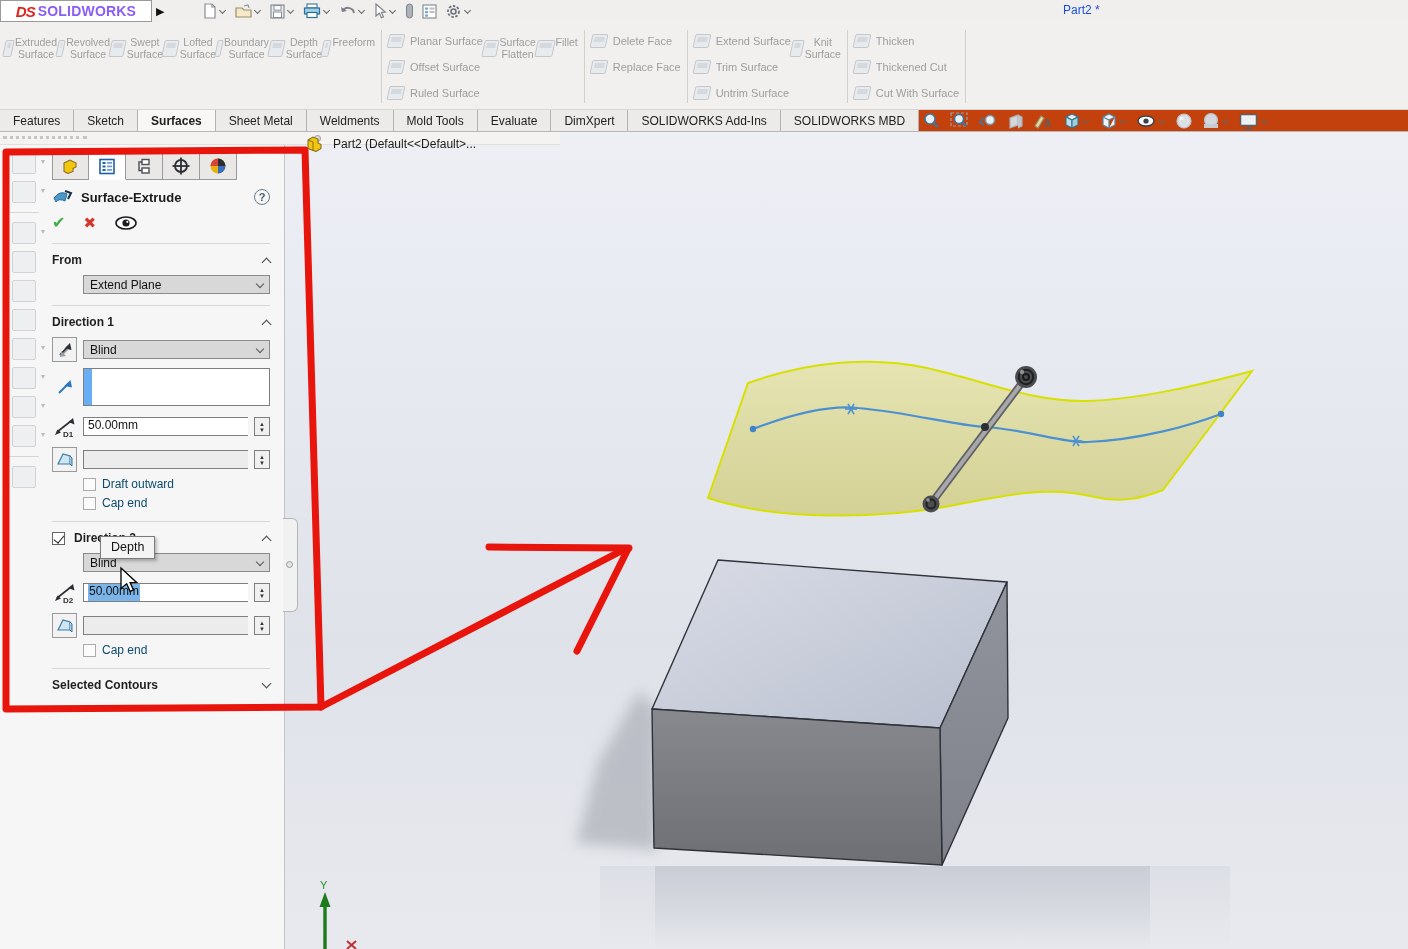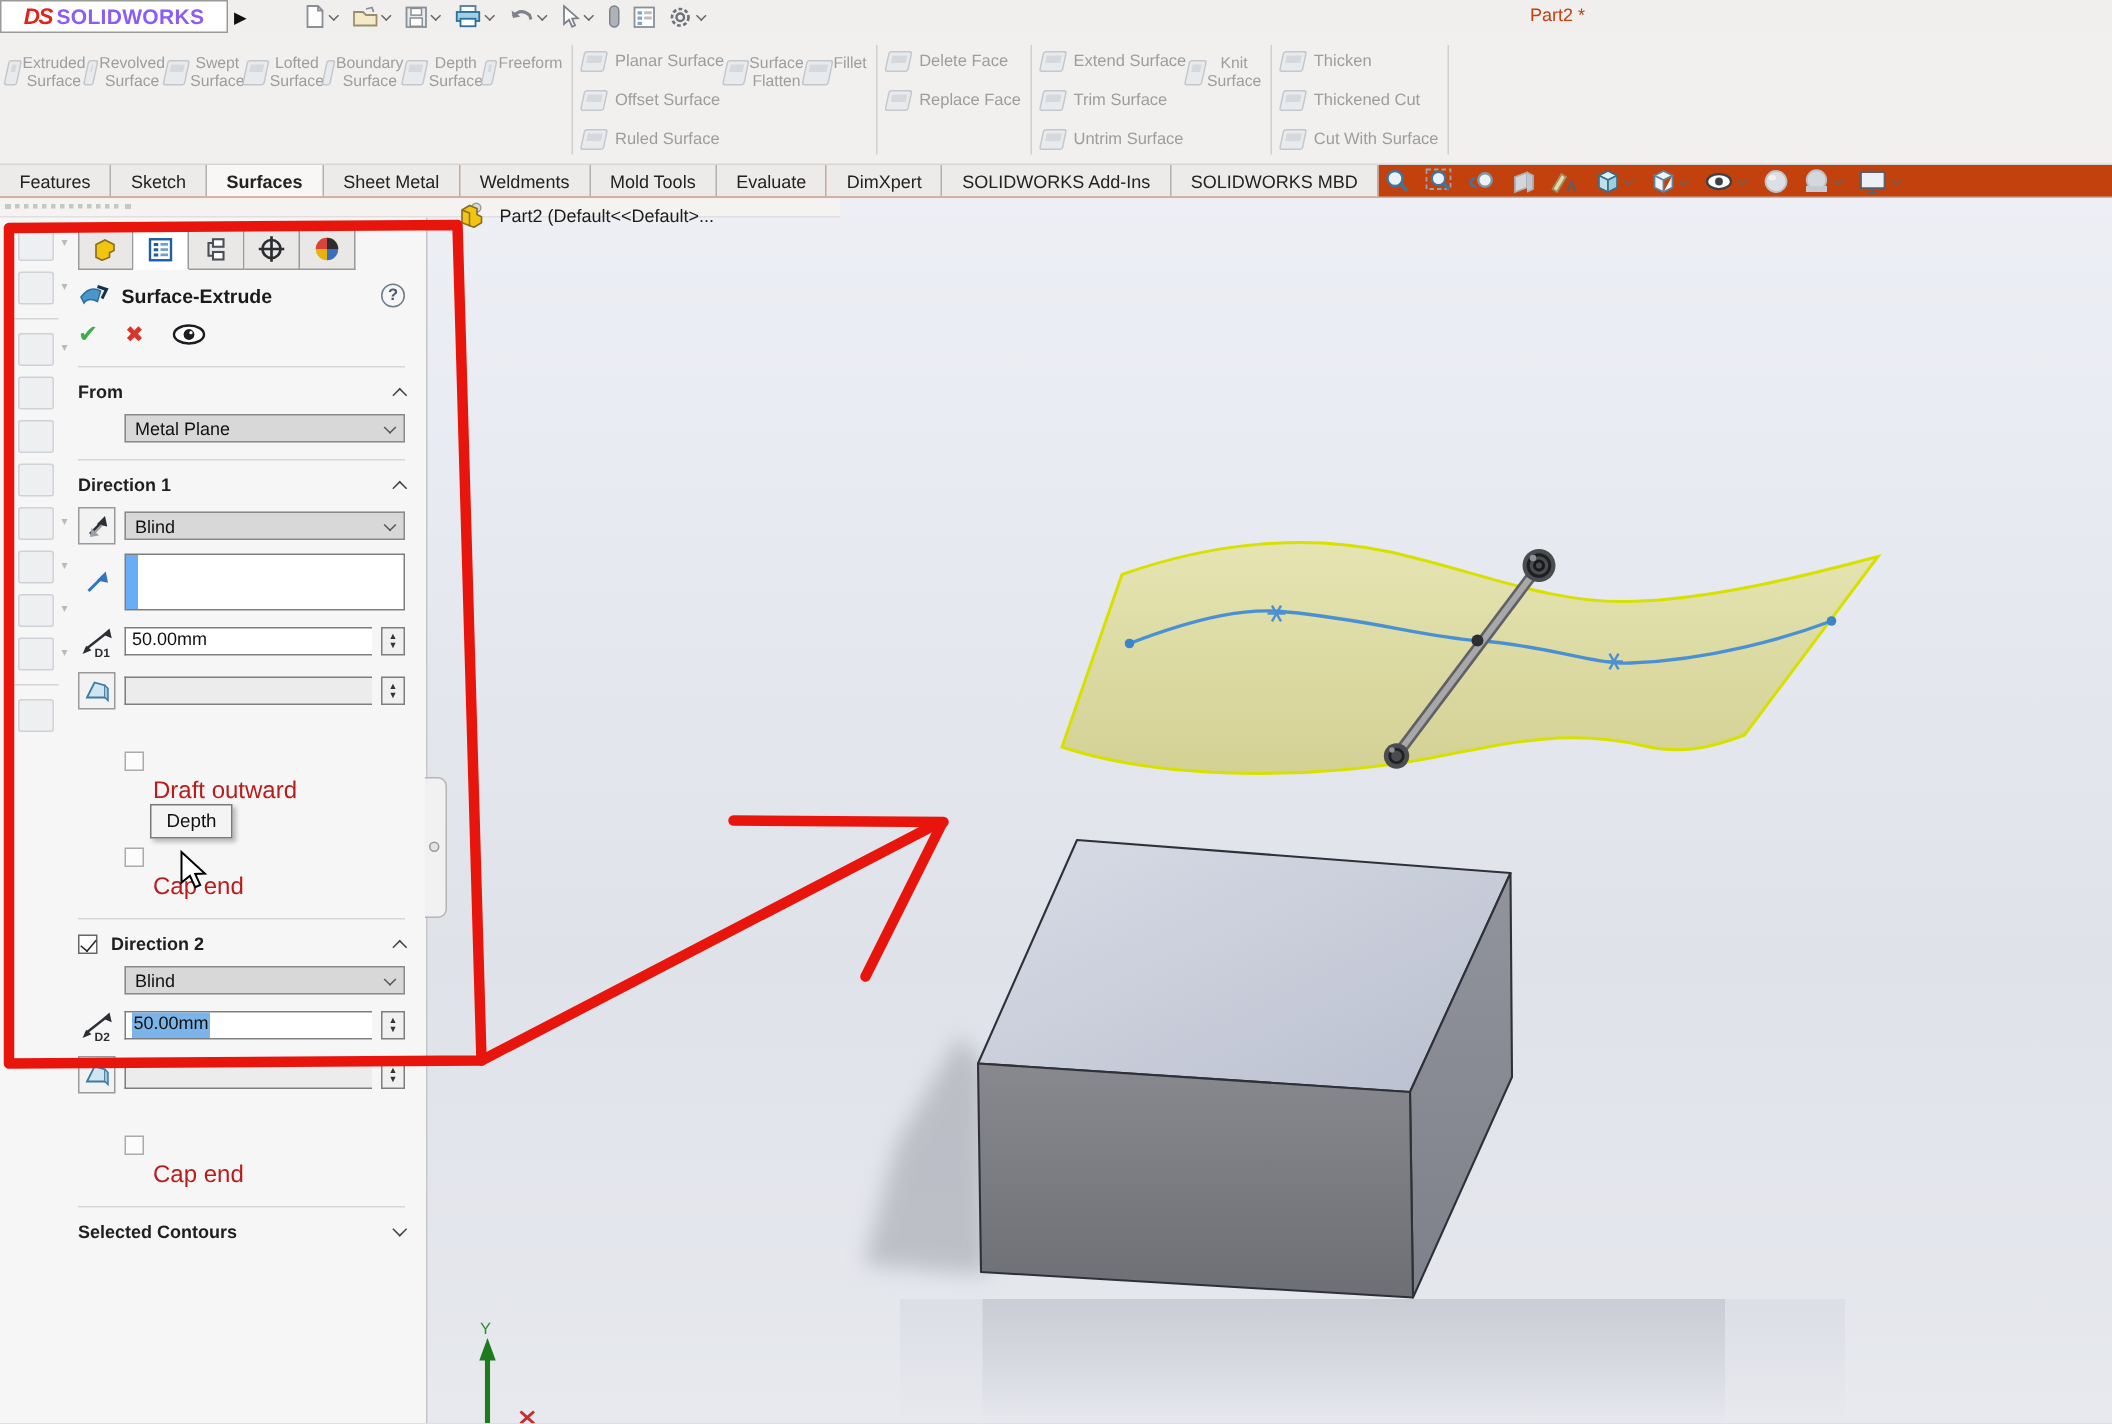--- a/index.html
+++ b/index.html
@@ -9,21 +9,21 @@
   
   .titlebar{position:relative;height:22px;background:#f0efee;display:flex;align-items:center;}
   .logobox{width:152px;height:22px;background:#fff;border:1px solid #9a9a9a;display:flex;align-items:center;justify-content:center;gap:3px;}
   .logo-ds{color:#e2231a;font-style:italic;font-weight:bold;font-size:15px;letter-spacing:-1px;}
   .logo-word{color:#8b5cf6;font-weight:bold;font-size:14px;letter-spacing:.2px;}
   .playbtn{font-size:11px;color:#111;margin:0 8px 0 4px;}
   .tb-icons{display:flex;align-items:center;gap:4px;margin-left:28px;}
   .tbi{display:flex;align-items:center;gap:2px;padding:1px 2px;}
   .tbi svg{display:block;}
   .dcaret{width:5px;height:5px;border-right:1.3px solid #666;border-bottom:1.3px solid #666;transform:rotate(45deg);margin:-2px 2px 0 1px;}
-  .doc-title{position:absolute;left:1020px;top:3px;font-size:12px;color:#c2410c;}
+  .doc-title{position:absolute;left:1063px;top:3px;font-size:12px;color:#1d4ed8;}
 
   
   .ribbon{height:88px;background:#f1f0ef;border-bottom:1px solid #d8d6d3;display:flex;align-items:stretch;padding:2px 0 0 4px;white-space:nowrap;overflow:hidden;}
   .rgroup{display:flex;align-items:flex-start;padding-top:8px;}
   .vdiv{width:1px;background:#d2d0cd;margin:6px 6px;align-self:stretch;}
   .lgbtn{width:53px;display:flex;flex-direction:row;align-items:center;gap:2px;padding-top:4px;}
   .lgbtn .lab{font-size:10.5px;color:#9d9d9d;text-align:center;line-height:12px;height:24px;}
   .ric{width:20px;height:17px;border:1.4px solid #b9bdc4;background:#e7eaee;border-radius:2px;transform:skewX(-12deg);opacity:.8;position:relative;}
   .ric::after{content:"";position:absolute;left:2px;top:2px;right:2px;height:5px;background:#cfd4da;}
   .stack{display:flex;flex-direction:column;justify-content:flex-start;gap:5px;padding-top:6px;}
@@ -79,21 +79,21 @@
   .spin{width:16px;height:19px;border:1px solid #7e7e7e;background:#f0f0f0;display:flex;flex-direction:column;align-items:center;justify-content:center;line-height:6px;}
   .spin span{font-size:6px;color:#333;}
   .ibtn{width:25px;height:25px;border:1px solid #9a9a9a;background:#f2f2f2;display:flex;align-items:center;justify-content:center;flex:none;}
   .iplain{width:25px;height:25px;display:flex;align-items:center;justify-content:center;flex:none;text-align:right;}
   .listbox{margin-top:6px;margin-left:31px;height:38px;background:#fff;border:1px solid #7e7e7e;position:relative;display:flex;}
   .listbox .bluebar{width:8px;background:#67aef5;}
   .cbrow{margin-top:5px;margin-left:31px;display:flex;align-items:center;gap:6px;}
   .cb{width:13px;height:13px;border:1px solid #ababab;background:#fcfcfc;flex:none;position:relative;}
   .cb.checked{border-color:#666;}
   .cb.checked::after{content:"";position:absolute;left:3px;top:0px;width:5px;height:9px;border-right:1.8px solid #222;border-bottom:1.8px solid #222;transform:rotate(40deg);}
-  .cblab{font-size:16px;color:#b91c1c;margin-top:41px;}
+  .cblab{font-size:12px;color:#0c4a6e;}
   .dir2head .slab{gap:9px;}
   .tooltip{position:absolute;left:100px;top:404px;background:#f4f4f4;border:1px solid #7a7a7a;box-shadow:2px 2px 3px rgba(0,0,0,.25);font-size:12.5px;color:#111;padding:3px 10px 4px 10px;z-index:6;}
   .splitter{position:absolute;left:283px;top:386px;width:15px;height:94px;background:#f1f1f1;border:1px solid #b5b5b5;border-left:none;border-radius:0 6px 6px 0;z-index:3;}
   .splitter .dot{position:absolute;left:3px;top:42px;width:7px;height:7px;border-radius:50%;background:#e3e3e3;border:1px solid #9a9a9a;}
 
   .overlay{position:absolute;left:0;top:0;z-index:40;pointer-events:none;}
 </style>
 </head>
 <body>
 
@@ -589,21 +589,21 @@
         </div>
 
         <div class="pmdiv"></div>
 
         <div class="sect">
           <span class="slab">From</span>
           <span class="chev up"></span>
         </div>
         <div class="prow" style="margin-left:31px">
           <div class="sel">
-            <span>Metal Plane</span>
+            <span>Extend Plane</span>
             <span class="chev"></span>
           </div>
         </div>
 
         <div class="pmdiv"></div>
 
         <div class="sect">
           <span class="slab">Direction 1</span>
           <span class="chev up"></span>
         </div>

